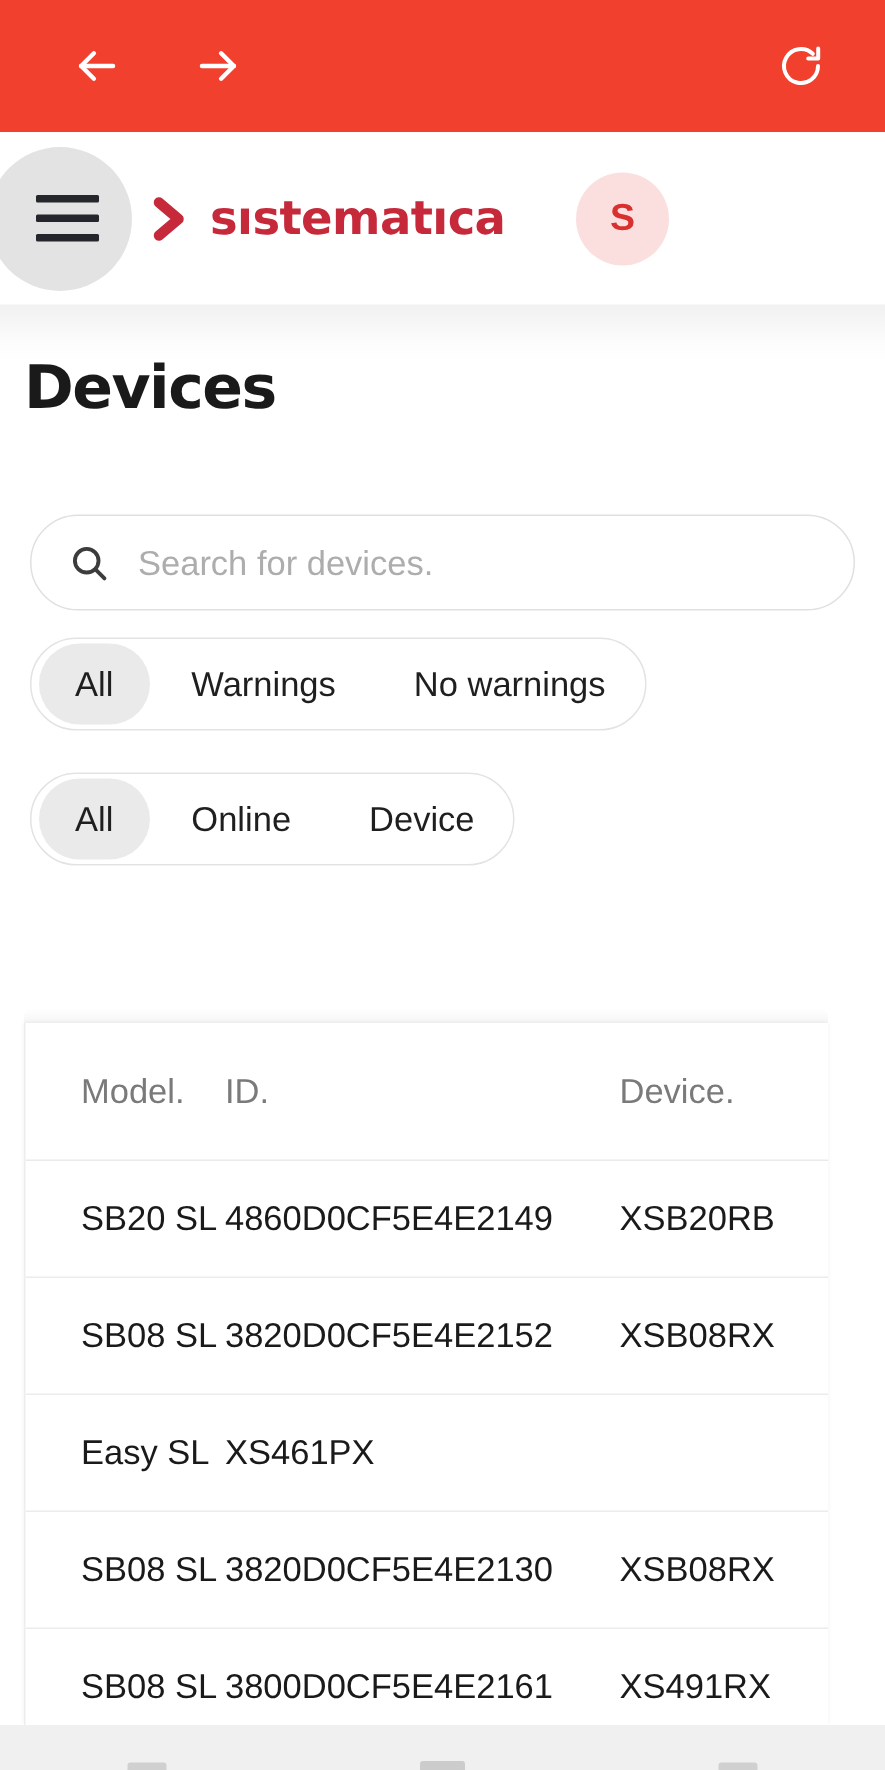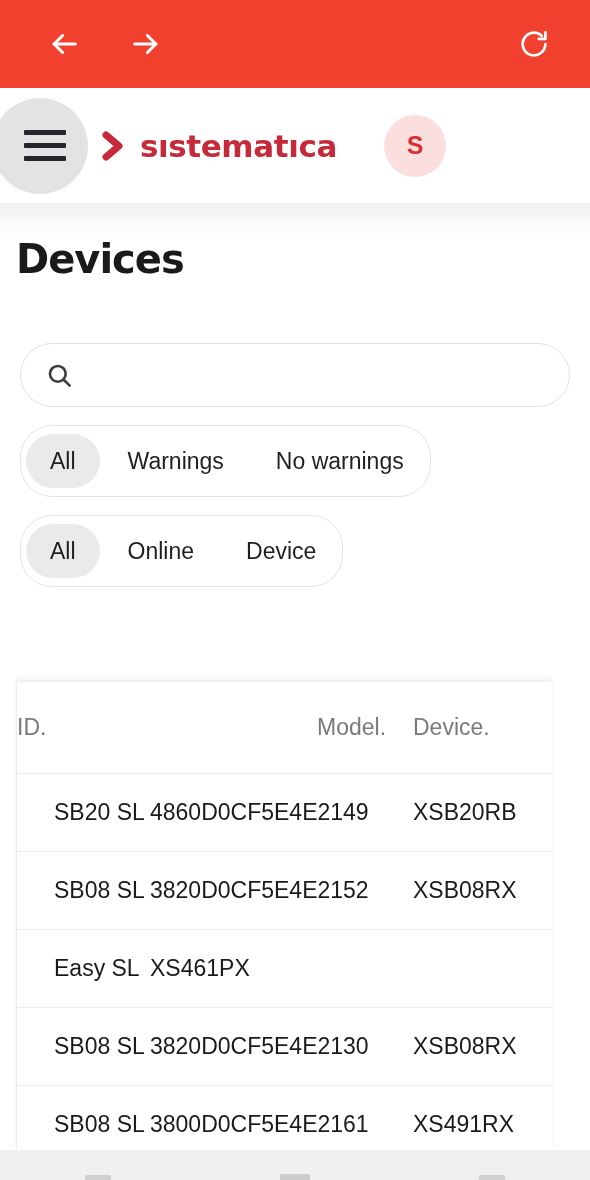--- a/index.html
+++ b/index.html
@@ -82,21 +82,21 @@
   .search-input {
     border: 0; outline: none; background: transparent;
     margin-left: 19px; flex: 1;
     font-family: "Liberation Sans", sans-serif;
     font-size: 23px; color: #1a1a1a;
   }
   .search-input::placeholder { color: #ADADAD; }
 
   .seg {
     position: absolute; left: 20px;
-    height: 72px;
+    height: 62px;
     border: 1px solid #E3E3E3; border-radius: 32px;
     background: #ffffff;
     display: flex; align-items: center;
   }
   .seg-1 { top: 222px; }
   .seg-2 { top: 312px; }
   .seg-opt {
     height: 54px; margin: 0 2px; padding: 0 24px;
     display: flex; align-items: center; justify-content: center;
     border-radius: 27px;
@@ -199,40 +199,41 @@
 
     <h1 class="page-title">Devices</h1>
 
     <div class="search-box">
       <span class="search-icon">
         <svg width="27" height="27" viewBox="0 0 24 24" fill="none" stroke="#3C3C3C" stroke-width="2.3" stroke-linecap="round">
             <circle cx="10.5" cy="10.5" r="7"></circle>
             <line x1="15.8" y1="15.8" x2="21" y2="21"></line>
           </svg>
       </span>
+      <input class="search-input" type="text" placeholder="Search for devices." style="">
     </div>
 
     <div class="seg seg-1">
       <div class="seg-opt active">All</div>
       <div class="seg-opt">Warnings</div>
       <div class="seg-opt">No warnings</div>
     </div>
 
     <div class="seg seg-2">
       <div class="seg-opt active">All</div>
       <div class="seg-opt">Online</div>
       <div class="seg-opt">Device</div>
     </div>
   </div>
 
   <div class="table-shadow"></div>
   <div class="table-card">
     <div class="t-row t-head">
+      <div class="c c-model">Model.</div>
       <div class="c c-id">ID.</div>
-      <div class="c c-model">Model.</div>
       <div class="c c-dev">Device.</div>
     </div>
 
     <div class="t-row">
       <div class="c c-model">SB20 SL</div>
       <div class="c c-id">4860D0CF5E4E2149</div>
       <div class="c c-dev">XSB20RB</div>
     </div>
     <div class="t-row">
       <div class="c c-model">SB08 SL</div>

